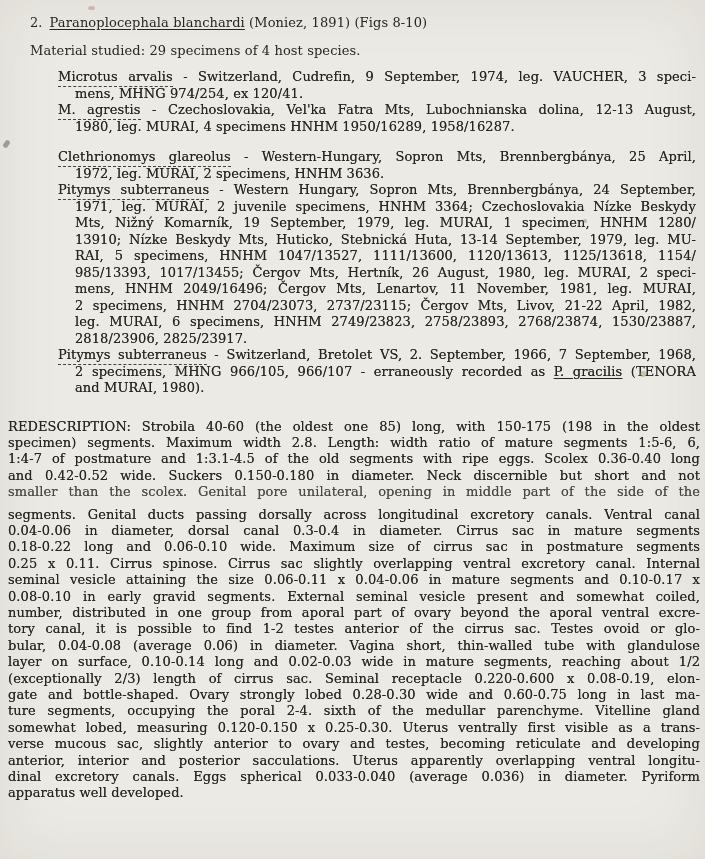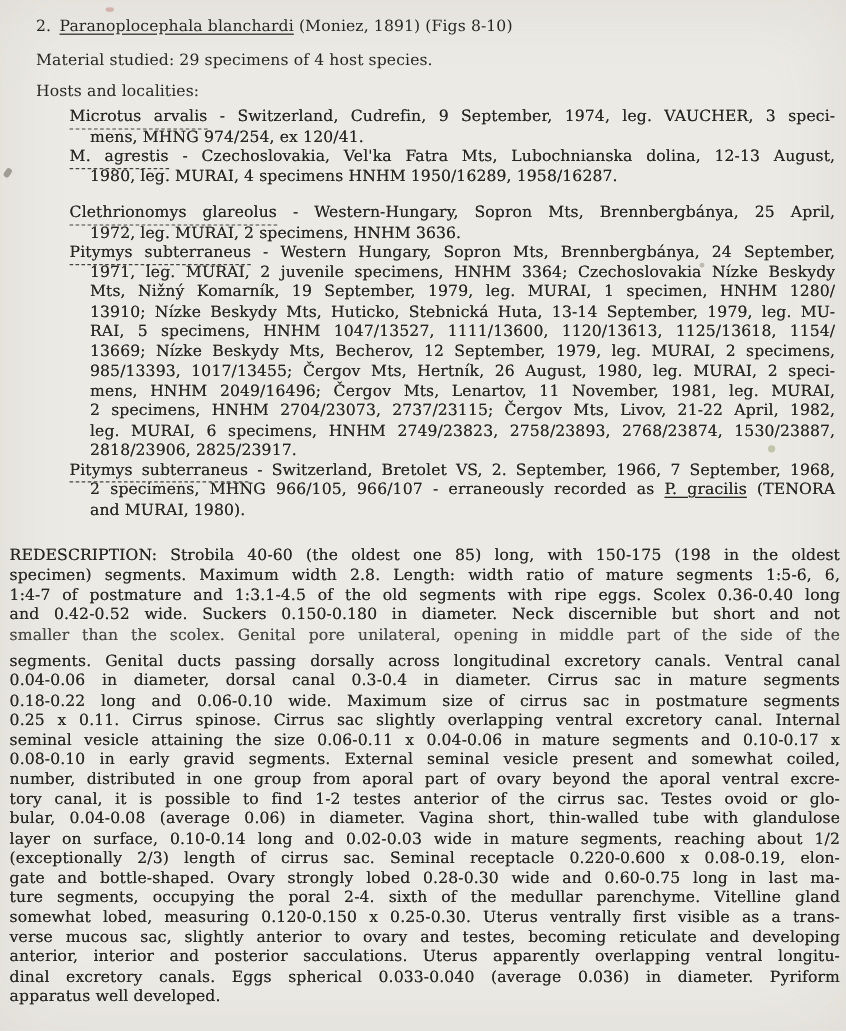--- a/index.html
+++ b/index.html
@@ -64,42 +64,40 @@
 
 <div class="paper">
 
   <div class="top-section">
     <div class="heading">
       <span class="num">2.</span><span class="und">Paranoplocephala blanchardi</span><span> (Moniez, 1891) (Figs 8-10)</span>
     </div>
 
     <div class="material">Material studied: 29 specimens of 4 host species.</div>
 
-    <div class="hosts-label">Hosts and localities:</div>
 
     <div class="host-entries" id="host-entries">
         <div class="host-entry">
           <div class="line"><span class="species">Microtus arvalis</span><span> - Switzerland, Cudrefin, 9 September, 1974, leg. VAUCHER, 3 speci-</span></div>
           <div class="line cont last"><span>mens, MHNG 974/254, ex 120/41.</span></div>
         </div>
         <div class="host-entry">
           <div class="line"><span class="species">M. agrestis</span><span> - Czechoslovakia, Vel'ka Fatra Mts, Lubochnianska dolina, 12-13 August,</span></div>
           <div class="line cont last"><span>1980, leg. MURAI, 4 specimens HNHM 1950/16289, 1958/16287.</span></div>
         </div>
         <div class="host-entry gap">
           <div class="line"><span class="species">Clethrionomys glareolus</span><span> - Western-Hungary, Sopron Mts, Brennbergbánya, 25 April,</span></div>
           <div class="line cont last"><span>1972, leg. MURAI, 2 specimens, HNHM 3636.</span></div>
         </div>
         <div class="host-entry">
           <div class="line"><span class="species">Pitymys subterraneus</span><span> - Western Hungary, Sopron Mts, Brennbergbánya, 24 September,</span></div>
           <div class="line cont"><span>1971, leg. MURAI, 2 juvenile specimens, HNHM 3364;  Czechoslovakia Nízke Beskydy</span></div>
           <div class="line cont"><span>Mts, Nižný Komarník, 19 September, 1979, leg. MURAI, 1 specimen, HNHM 1280/</span></div>
           <div class="line cont"><span>13910; Nízke Beskydy Mts, Huticko, Stebnická Huta, 13-14 September, 1979, leg. MU-</span></div>
           <div class="line cont"><span>RAI, 5 specimens, HNHM 1047/13527, 1111/13600, 1120/13613, 1125/13618, 1154/</span></div>
-          <div class="line cont"><span>13669; Nízke Beskydy Mts, Becherov, 12 September, 1979, leg. MURAI, 2 specimens,</span></div>
           <div class="line cont"><span>985/13393, 1017/13455; Čergov Mts, Hertník, 26 August, 1980, leg. MURAI, 2 speci-</span></div>
           <div class="line cont"><span>mens, HNHM 2049/16496; Čergov Mts, Lenartov, 11 November, 1981, leg. MURAI,</span></div>
           <div class="line cont"><span>2 specimens, HNHM 2704/23073, 2737/23115; Čergov Mts, Livov, 21-22 April, 1982,</span></div>
           <div class="line cont"><span>leg. MURAI, 6 specimens, HNHM 2749/23823, 2758/23893, 2768/23874, 1530/23887,</span></div>
           <div class="line cont last"><span>2818/23906, 2825/23917.</span></div>
         </div>
         <div class="host-entry">
           <div class="line"><span class="species">Pitymys subterraneus</span><span> - Switzerland, Bretolet VS, 2. September, 1966, 7 September, 1968,</span></div>
           <div class="line cont"><span>2 specimens, MHNG 966/105, 966/107 - erraneously recorded as </span><span class="und">P. gracilis</span><span> (TENORA</span></div>
           <div class="line cont last"><span>and MURAI, 1980).</span></div>

